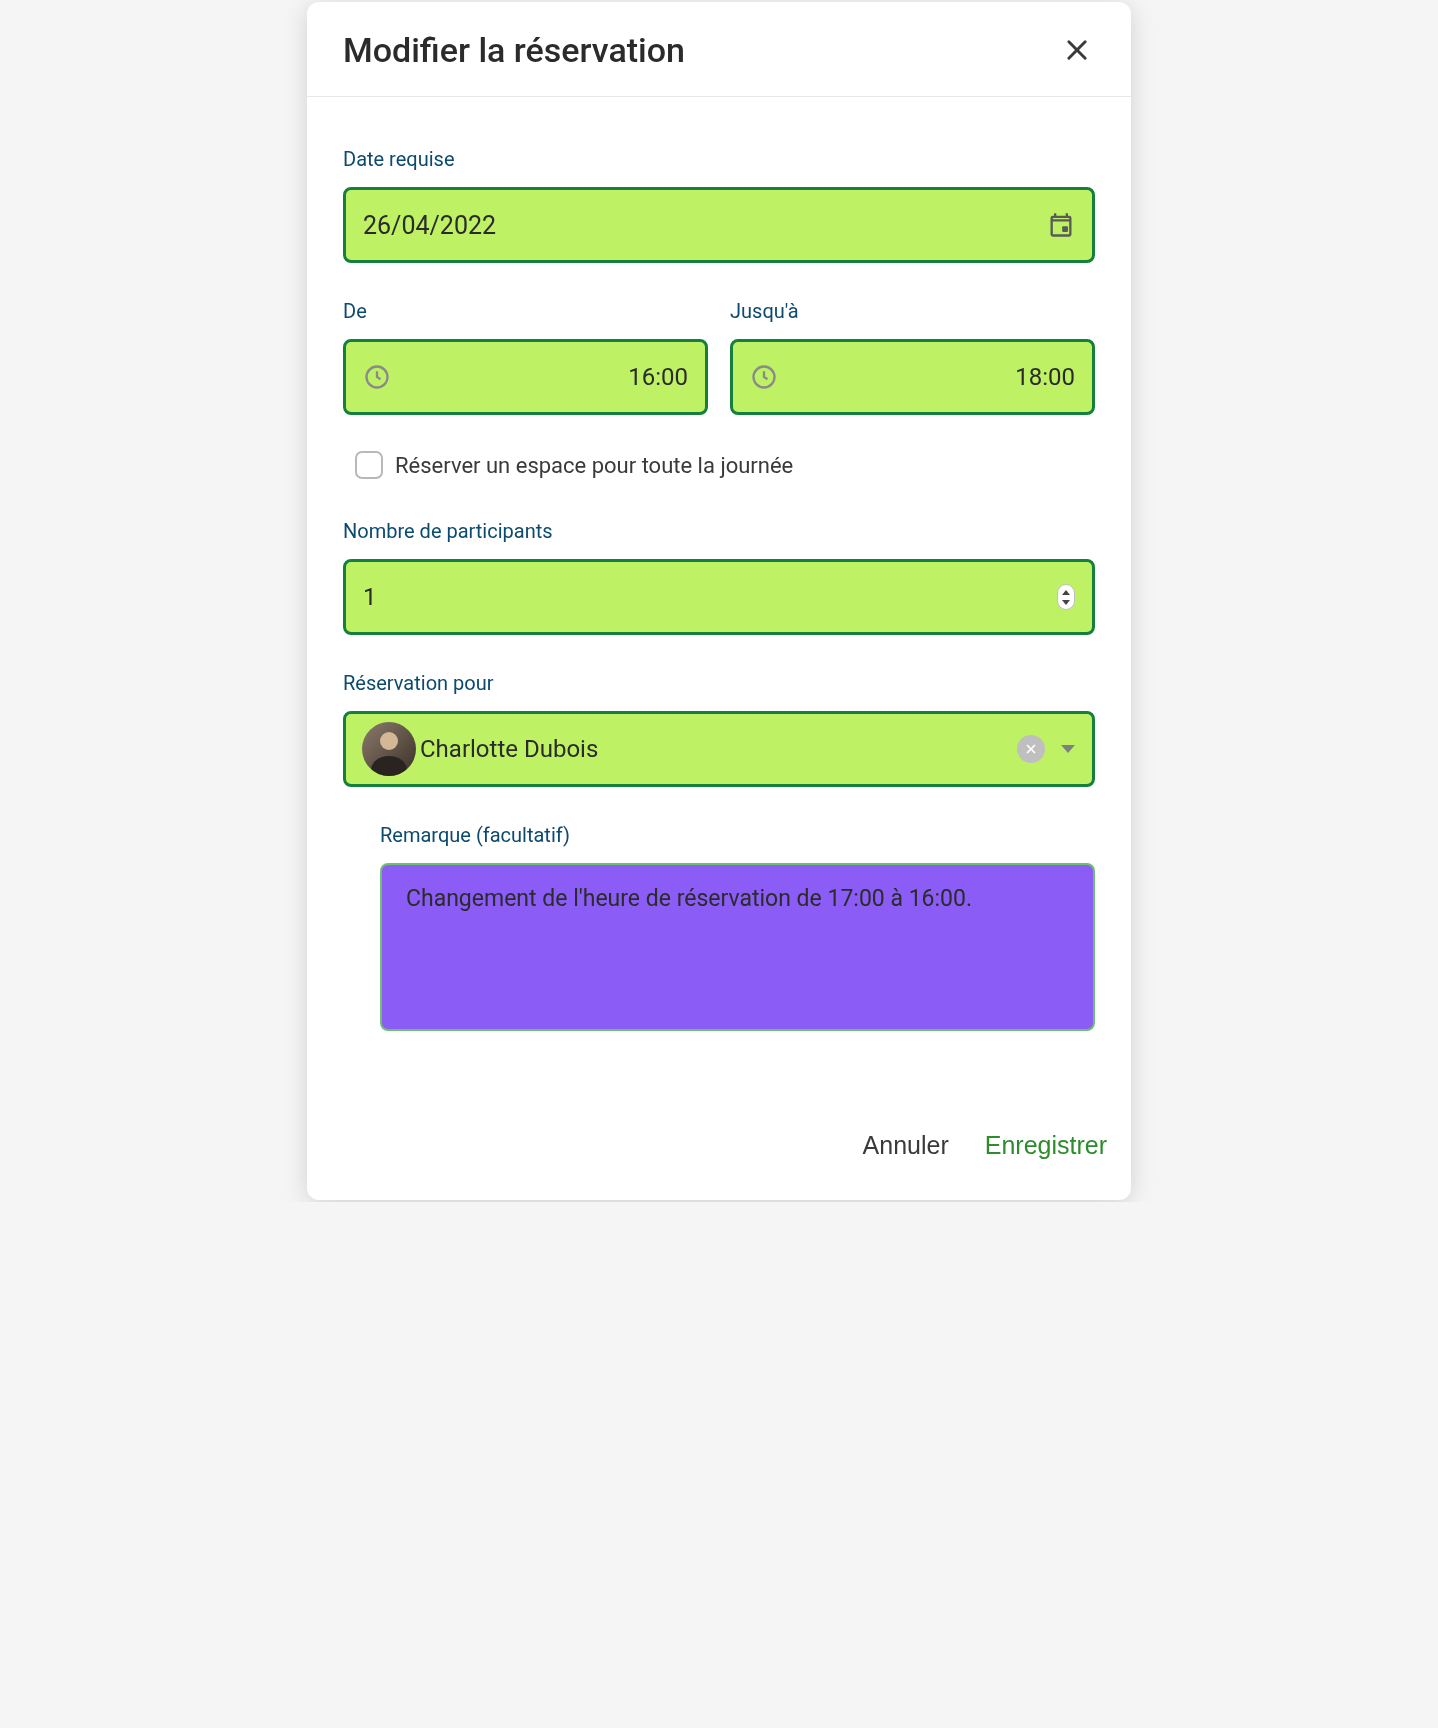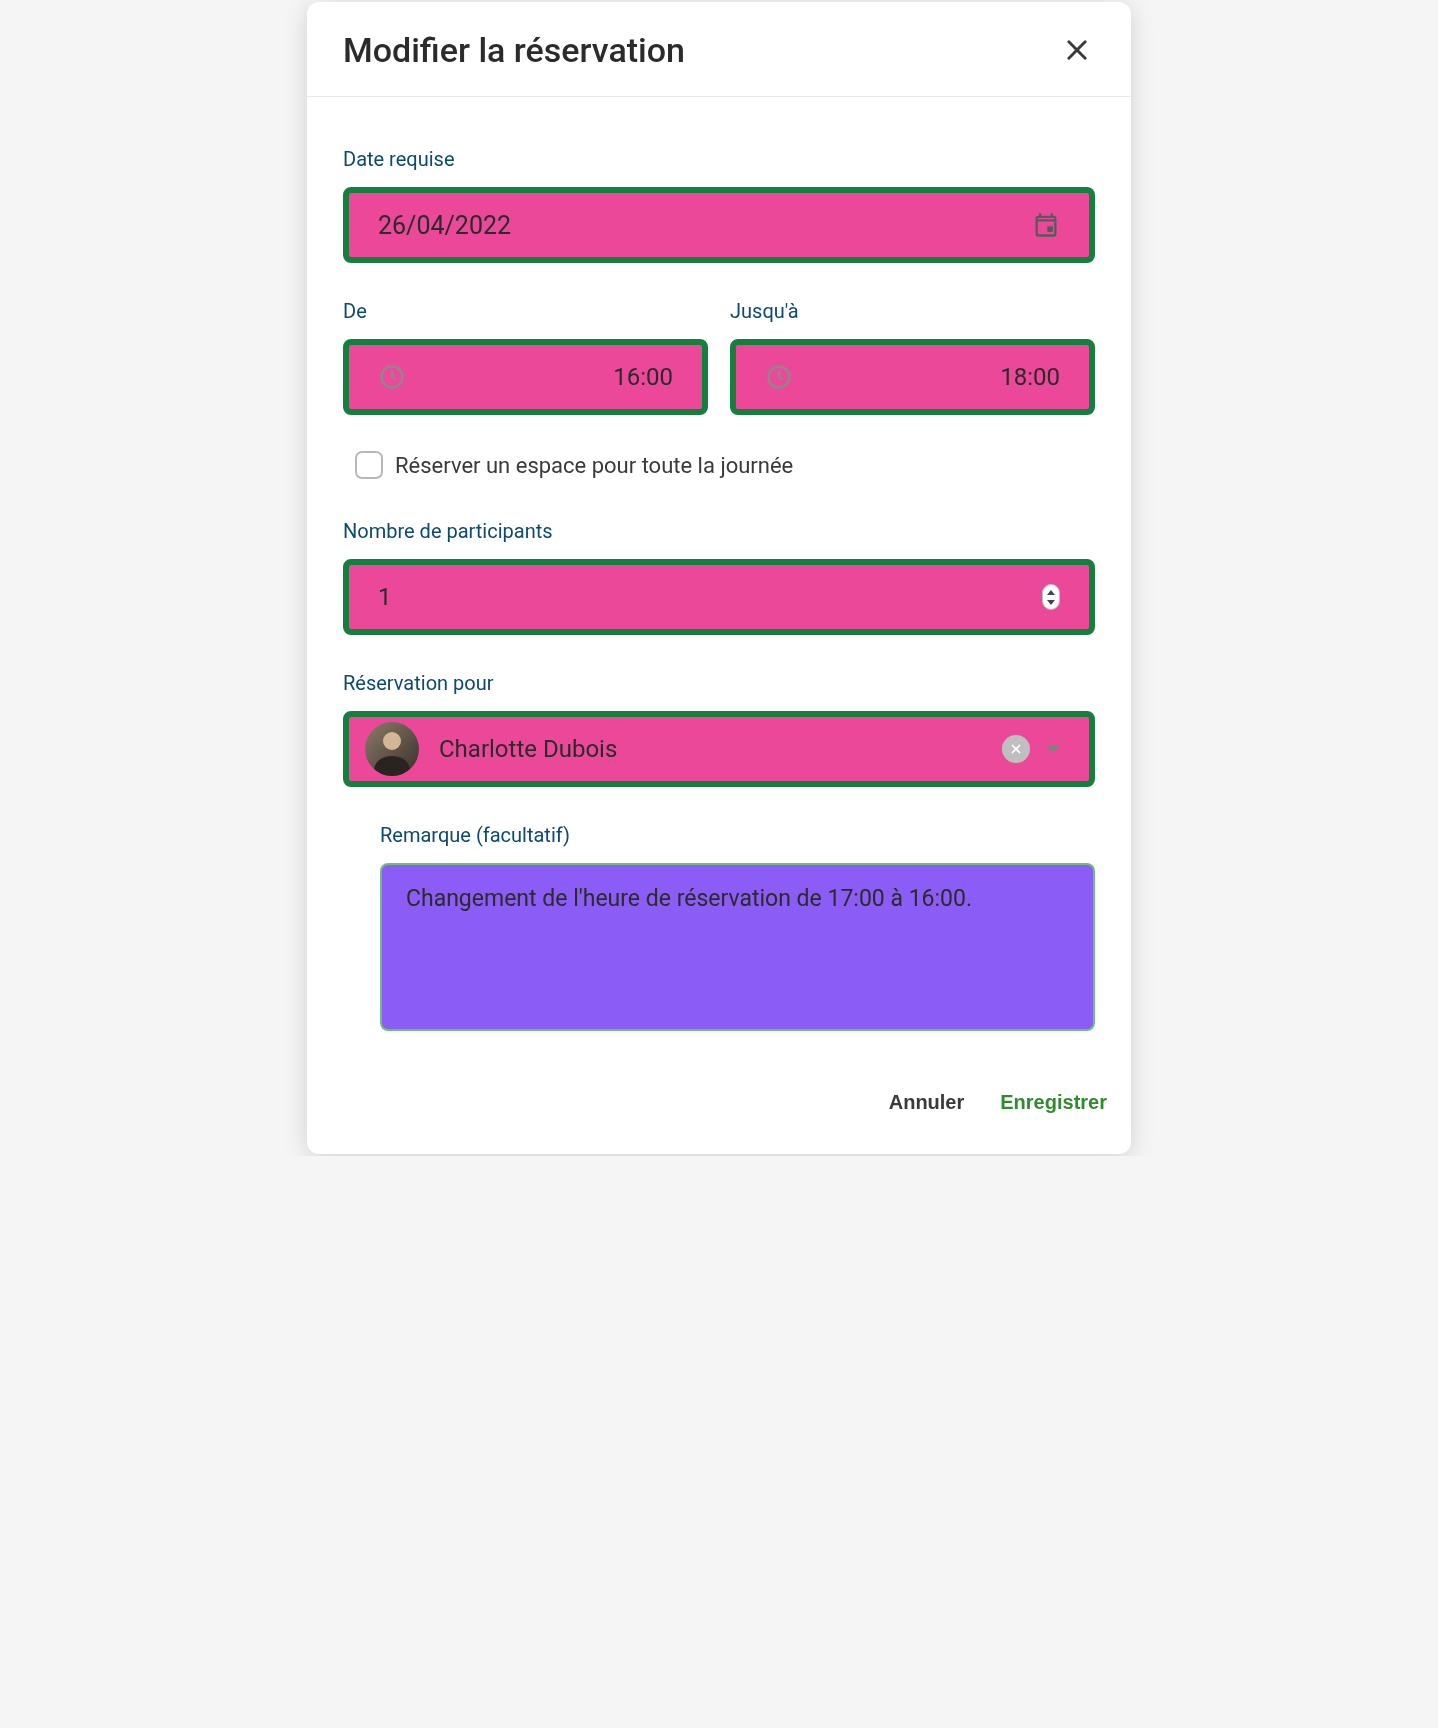--- a/index.html
+++ b/index.html
@@ -66,24 +66,24 @@
       display: block;
       font-size: 20px;
       color: #0c4a6e;
       margin-bottom: 16px;
       font-weight: 400;
     }
     
     .input-field {
       width: 100%;
       height: 76px;
-      background: #ec4899;
-      border: 6px solid #15803d;
+      background: #bef264;
+      border: 3px solid #15803d;
       border-radius: 8px;
-      padding: 0 29px;
+      padding: 0 17px;
       font-size: 24px;
       color: #2b2b2b;
       display: flex;
       align-items: center;
       justify-content: space-between;
     }
     
     .input-date {
       position: relative;
     }
@@ -181,21 +181,21 @@
       border-bottom: 5px solid #444;
     }
     
     .stepper-down {
       border-top: 5px solid #444;
     }
     
     .person-input {
       display: flex;
       align-items: center;
-      gap: 20px;
+      gap: 4px;
       padding-left: 16px;
       margin-top: 8px;
     }
     
     .avatar {
       width: 54px;
       height: 54px;
       border-radius: 50%;
       background: linear-gradient(135deg, #8b7b6b 0%, #3a3028 100%);
       flex-shrink: 0;
@@ -283,24 +283,25 @@
       display: flex;
       justify-content: flex-end;
       align-items: center;
       gap: 36px;
       padding: 32px 24px 36px 36px;
     }
     
     .btn {
       background: none;
       border: none;
-      font-size: 20px;
-      font-weight: 700;
+      font-size: 25px;
+      font-weight: 400;
       cursor: pointer;
       padding: 4px 0;
+      margin-top: 40px;
     }
     
     .btn-cancel {
       color: #3a3a3a;
     }
     
     .btn-save {
       color: #2e8b2e;
     }
   </style>

